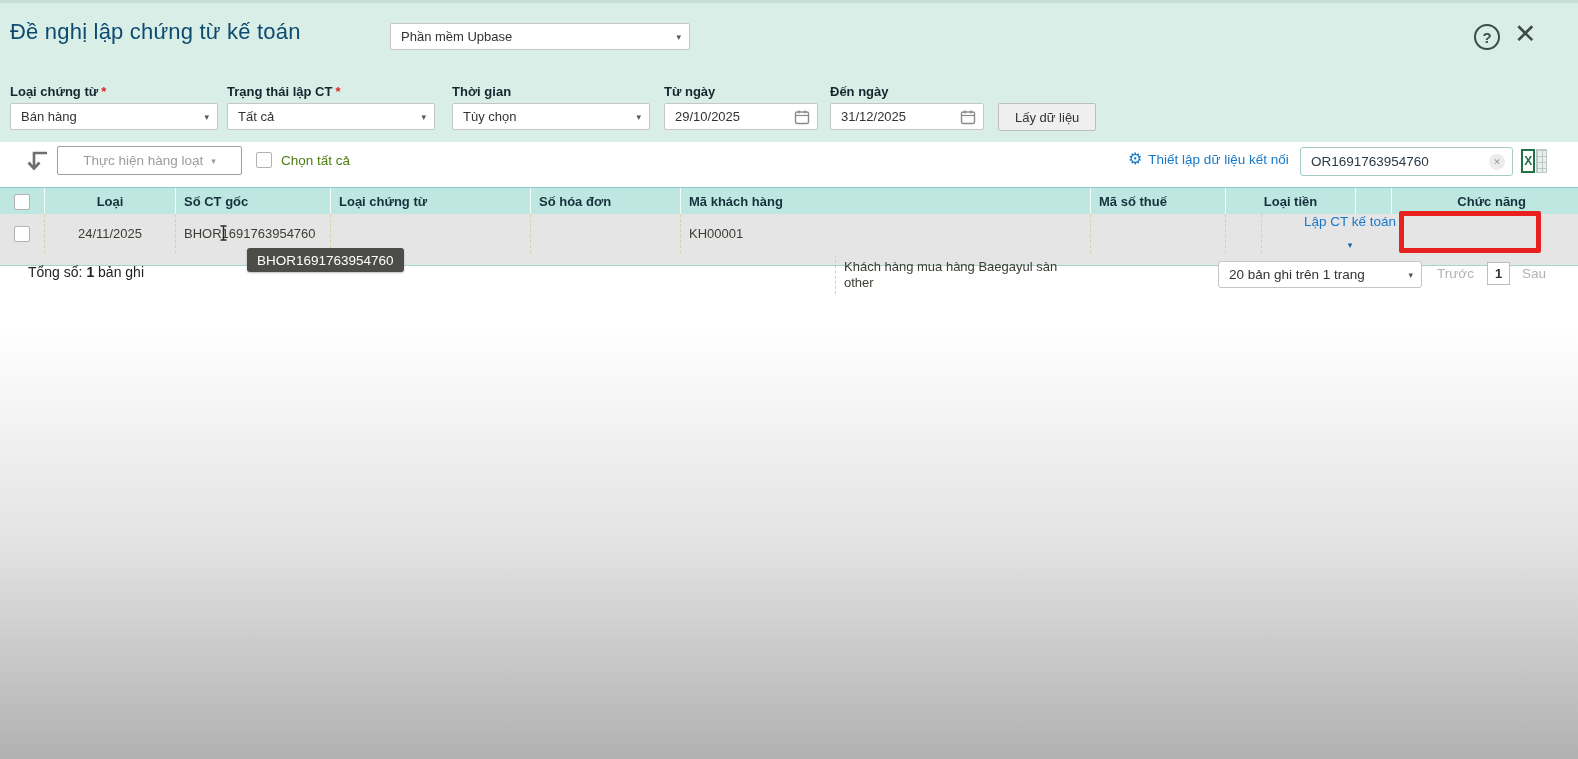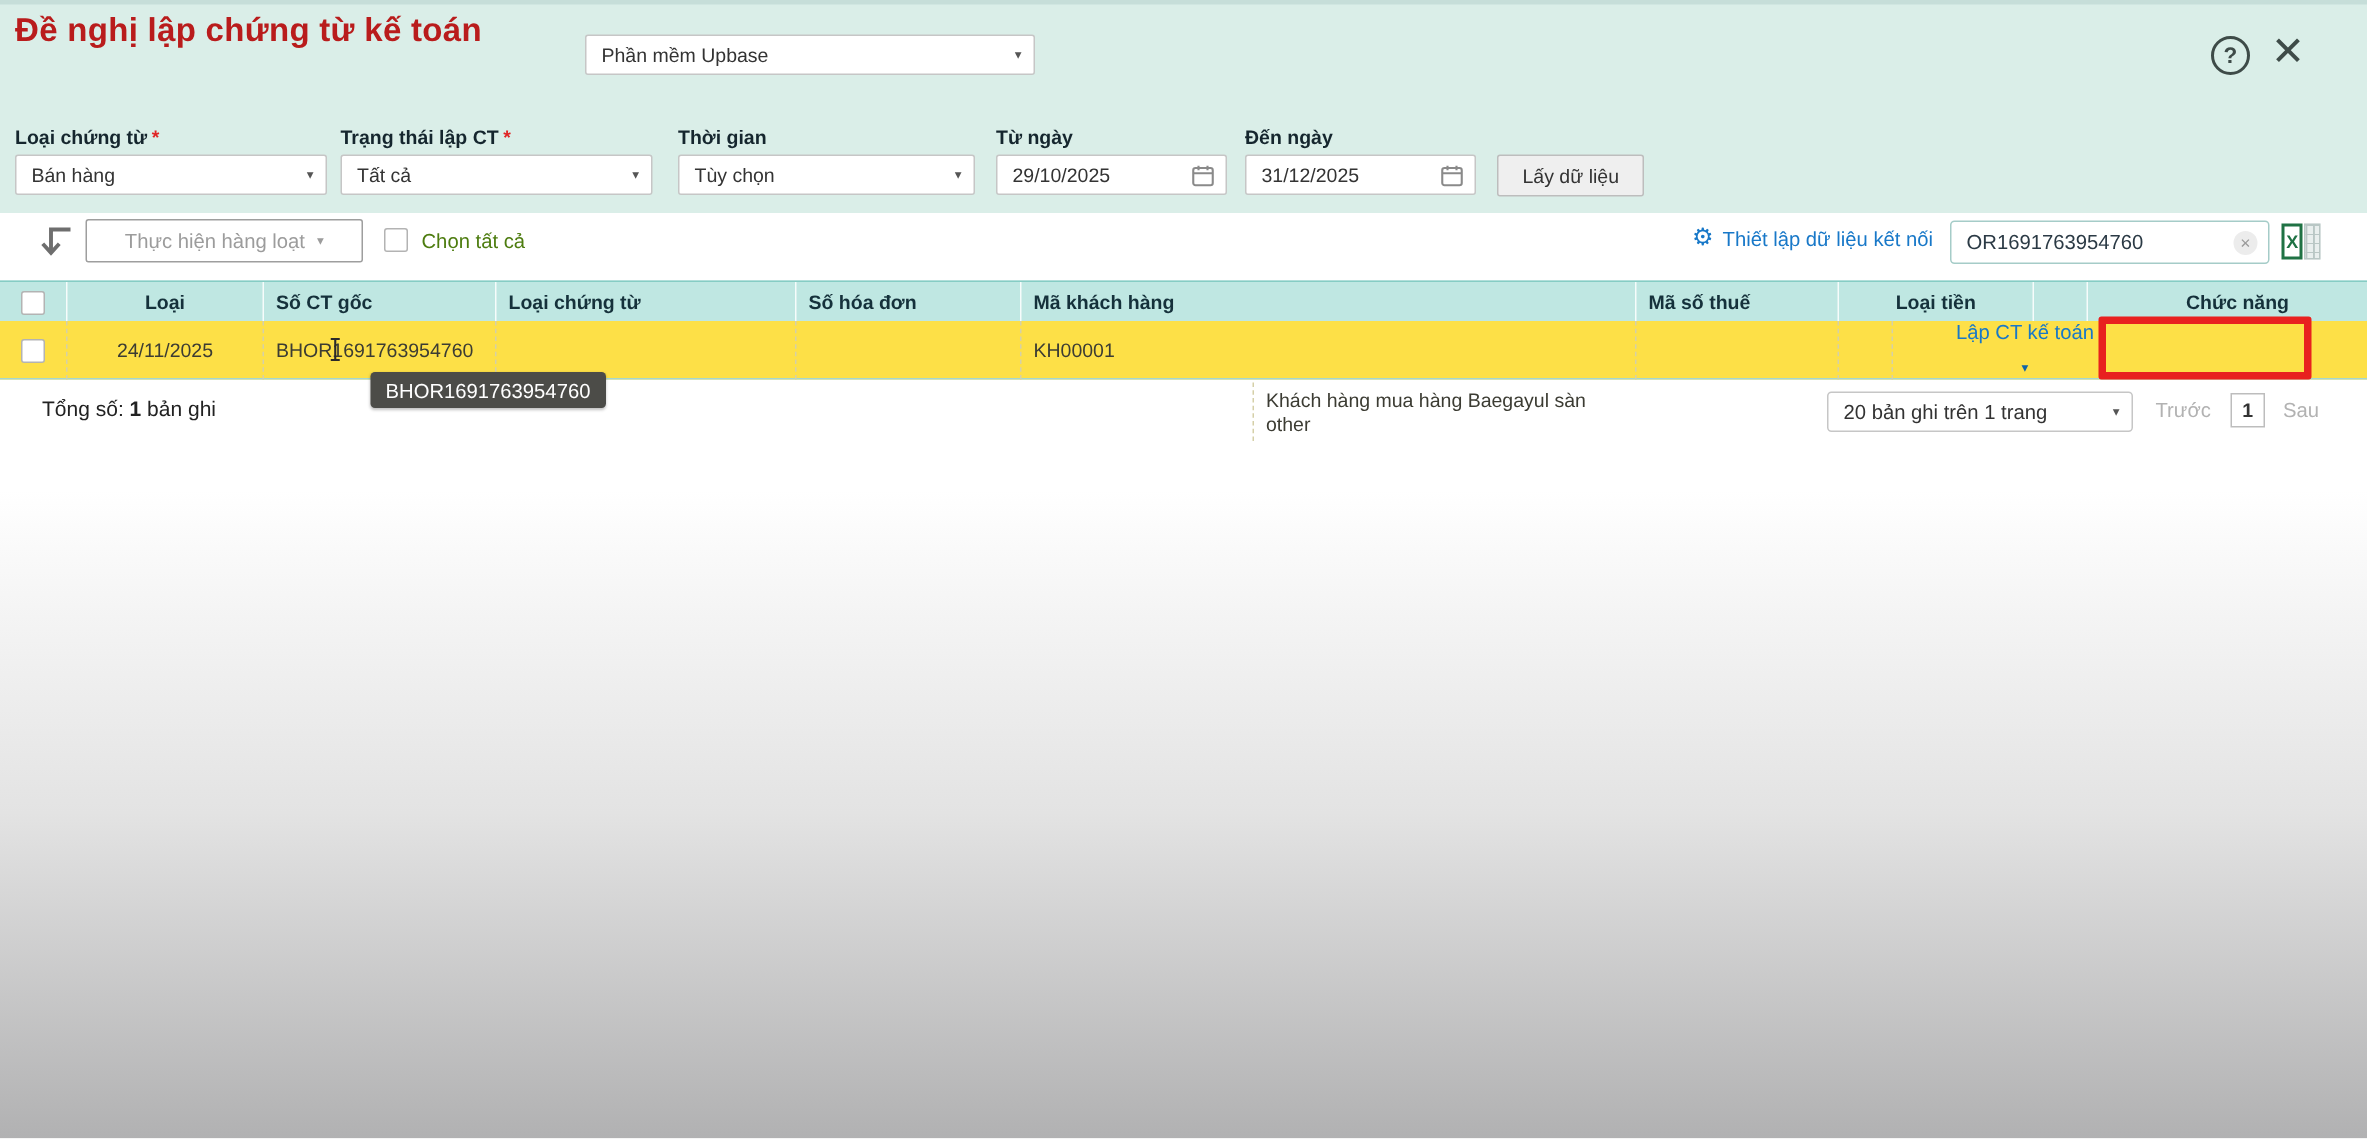--- a/index.html
+++ b/index.html
@@ -3,21 +3,21 @@
 <meta charset="utf-8">
 <style>
   * { margin:0; padding:0; box-sizing:border-box; }
   html,body { width:1578px; height:759px; overflow:hidden; }
   body { font-family:"Liberation Sans","DejaVu Sans",sans-serif; color:#222; }
   .screen { position:relative; width:1578px; height:759px; background:#fff; overflow:hidden; }
 
   
   .topbar { position:absolute; left:0; top:0; width:1578px; height:142px;
             background:#daeee8; border-top:3px solid #c6ded9; }
-  .page-title { position:absolute; left:10px; top:4px; font-size:22px; font-weight:bold; color:#b91c1c; letter-spacing:.2px; }
+  .page-title { position:absolute; left:10px; top:16px; font-size:22px; font-weight:normal; color:#0c4a6e; letter-spacing:.2px; }
   .app-select { position:absolute; left:390px; top:20px; width:300px; height:27px; }
 
   
   .box { background:#fff; border:1px solid #c6c6c6; border-radius:2px; position:relative;
          font-size:13px; color:#333; display:flex; align-items:center; padding:0 24px 0 10px; }
   .box .caret { position:absolute; right:8px; top:50%; transform:translateY(-50%);
                 font-size:9px; color:#555; line-height:1; }
   .datebox { padding-right:18px; }
   .cal-icon { position:absolute; right:7px; top:50%; transform:translateY(-50%); width:16px; height:16px; }
   .cal-icon svg { display:block; }
@@ -64,22 +64,22 @@
                 background:linear-gradient(#b9c7c5 1px,transparent 1px) 0 0/11px 6px,
                            linear-gradient(90deg,#b9c7c5 1px,transparent 1px) 0 0/5px 11px,#e9efee;
                 border:1px solid #b9c7c5; }
 
   
   .grid-head { position:absolute; left:0; top:187px; width:1578px; height:27px; display:flex;
                background:#bfe7e2; border-top:1px solid #86ccc4; }
   .th { font-size:13px; font-weight:bold; color:#15313b; display:flex; align-items:center;
         border-left:1px solid rgba(255,255,255,.85); padding:0 8px; height:27px; }
   .th:first-child { border-left:none; }
-  .grid-row { position:absolute; left:0; top:214px; width:1578px; height:39px; display:flex;
-              background:#fde047; border-bottom:1px solid #a4d6d0; }
+  .grid-row { position:absolute; left:0; top:214px; width:1578px; height:52px; display:flex;
+              background:#e5e5e5; border-bottom:1px solid #a4d6d0; }
   .td { font-size:13px; color:#3c3c33; display:flex; align-items:center;
         border-left:1px dashed #d5d0a8; padding:0 8px; height:39px; line-height:16px; }
   .td:first-child { border-left:none; }
   .c-check   { width:44px;  justify-content:center; }
   .c-ngay    { width:131px; justify-content:center; }
   .c-ctgoc   { width:155px; }
   .c-loaict  { width:200px; }
   .c-hoadon  { width:150px; }
   .c-makh    { width:155px; }
   .c-tenkh   { width:255px;margin-top:41px; }

